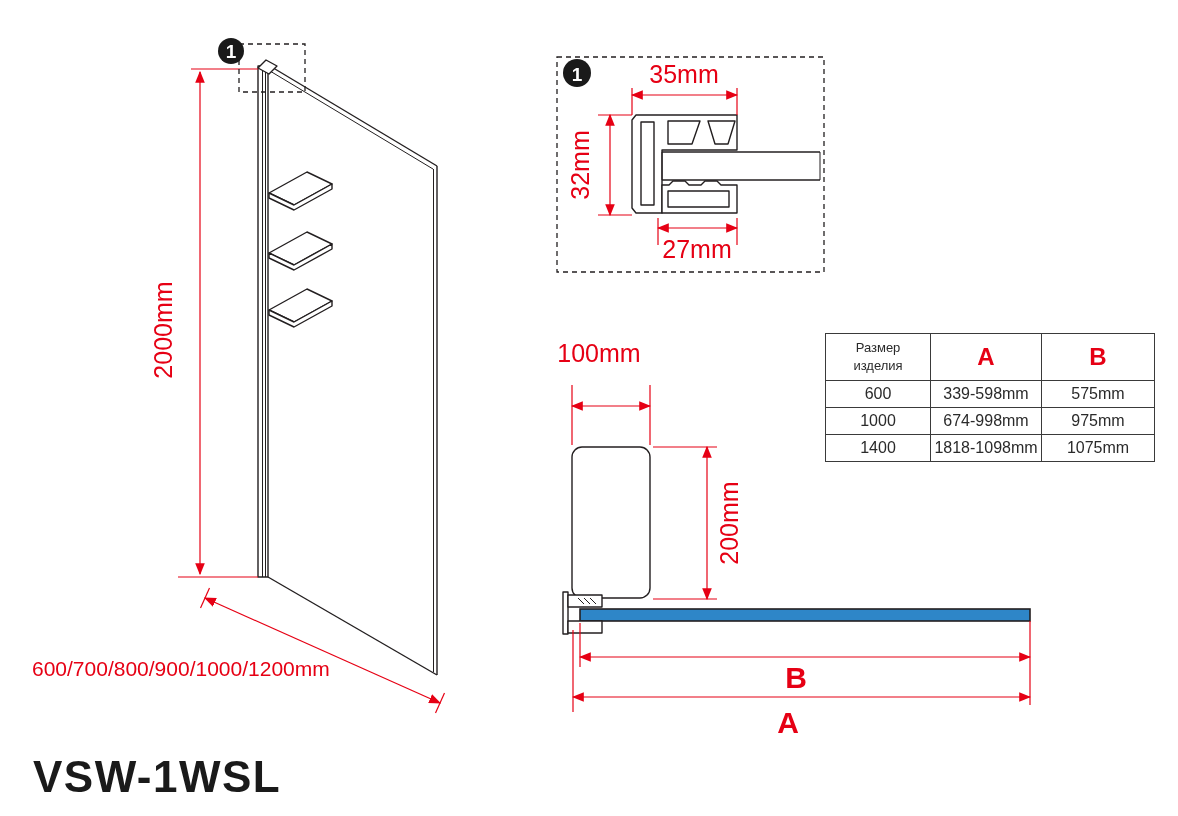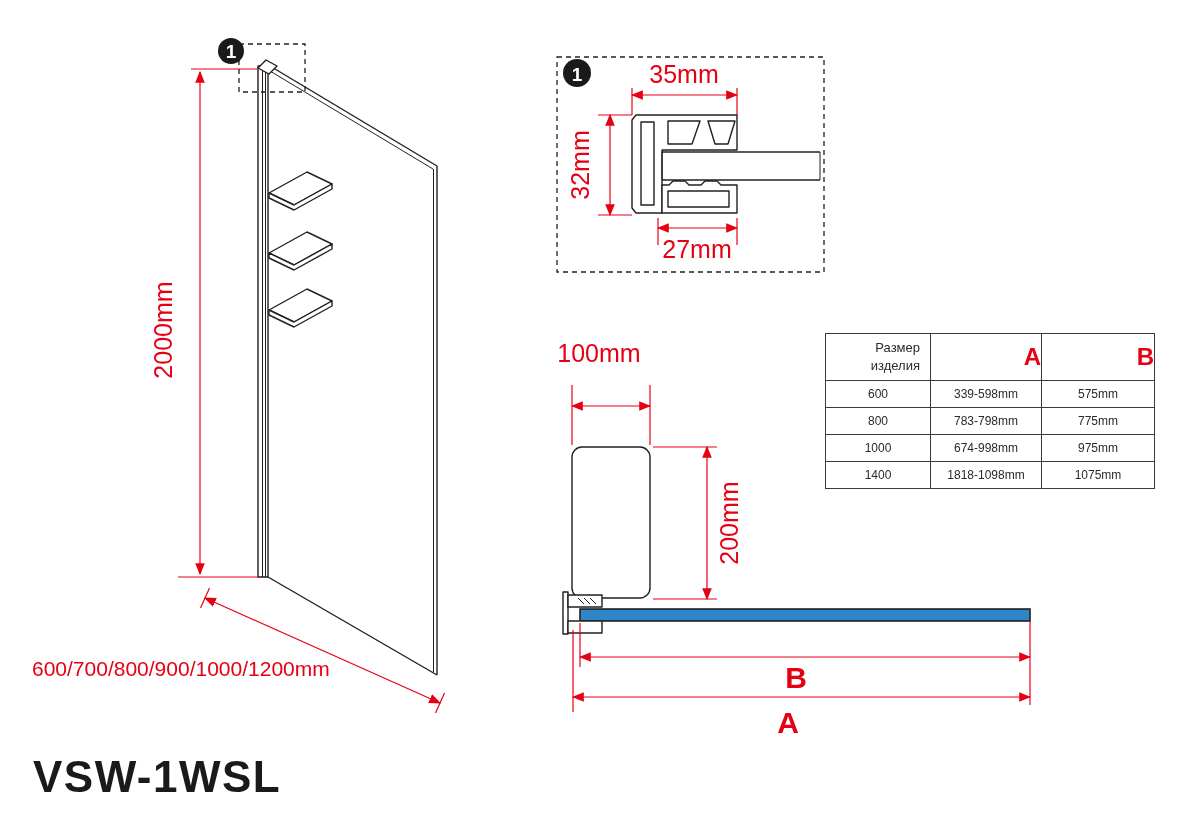--- a/index.html
+++ b/index.html
@@ -26,23 +26,23 @@
   .glassbar{fill:var(--blue);stroke:var(--ink);stroke-width:1.6;}
 
   
   .size-table{
     position:absolute;left:825px;top:333px;width:329px;
     border-collapse:collapse;table-layout:fixed;
   }
   .size-table col.c1{width:105px;} .size-table col.c2{width:111px;} .size-table col.c3{width:113px;}
   .size-table th,.size-table td{
     border:1px solid #3a3a3a;text-align:center;vertical-align:middle;
-    font-size:12px;color:#2a2a2a;background:#fff;padding:0;
-  }
-  .size-table thead th{height:42px;text-align:right;}
+    font-size:16px;color:#2a2a2a;background:#fff;padding:0;
+  }
+  .size-table thead th{height:42px;}
   .size-table tbody td{height:26px;}
   .size-table th.hdr-size{font-weight:normal;font-size:13px;line-height:1.35;padding:2px 10px;}
   .size-table th.hdr-ab{color:var(--red);font-size:24px;font-weight:bold;}
   .hl-blue{color:var(--linkblue);}
 
   .model-label{
     position:absolute;left:33px;top:752px;font-size:44px;font-weight:bold;
     letter-spacing:1.5px;color:#1a1a1a;
   }
 </style>
@@ -214,25 +214,20 @@
       <th class="hdr-ab">B</th>
     </tr>
   </thead>
   <tbody id="size-table-body">
       <tr>
         <td>600</td>
         <td>339-598mm</td>
         <td>575mm</td>
       </tr>
       <tr>
-        <td>800</td>
-        <td>783-798mm</td>
-        <td>775mm</td>
-      </tr>
-      <tr>
         <td>1000</td>
         <td>674-998mm</td>
         <td>975mm</td>
       </tr>
       <tr>
         <td>1400</td>
         <td>1818-1098mm</td>
         <td>1075mm</td>
       </tr>
     </tbody>

